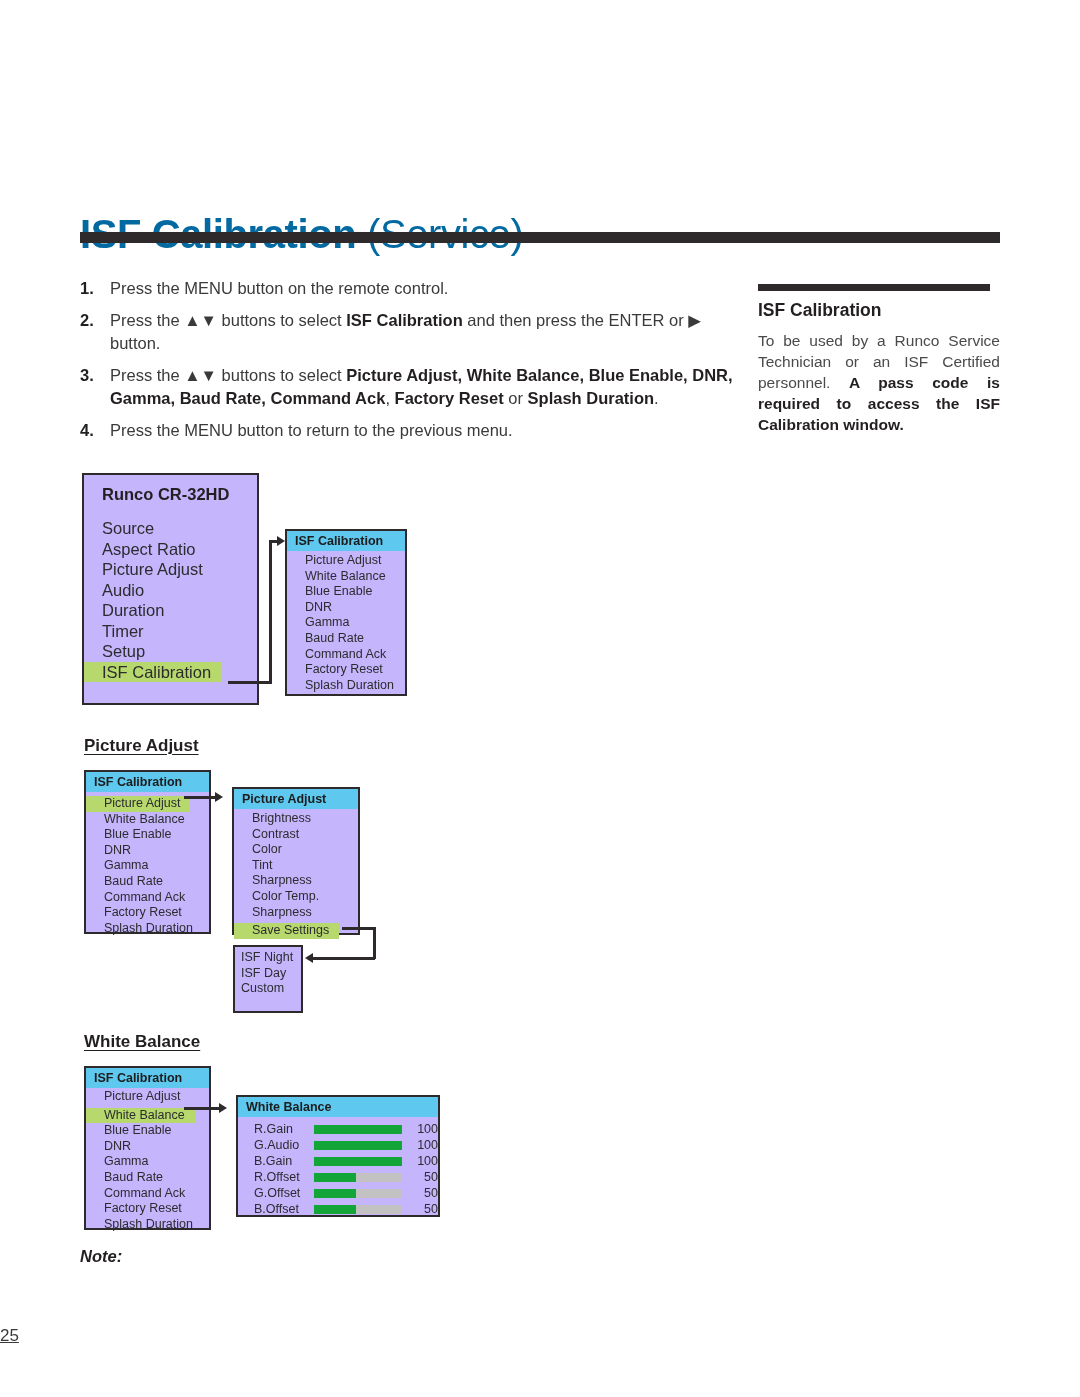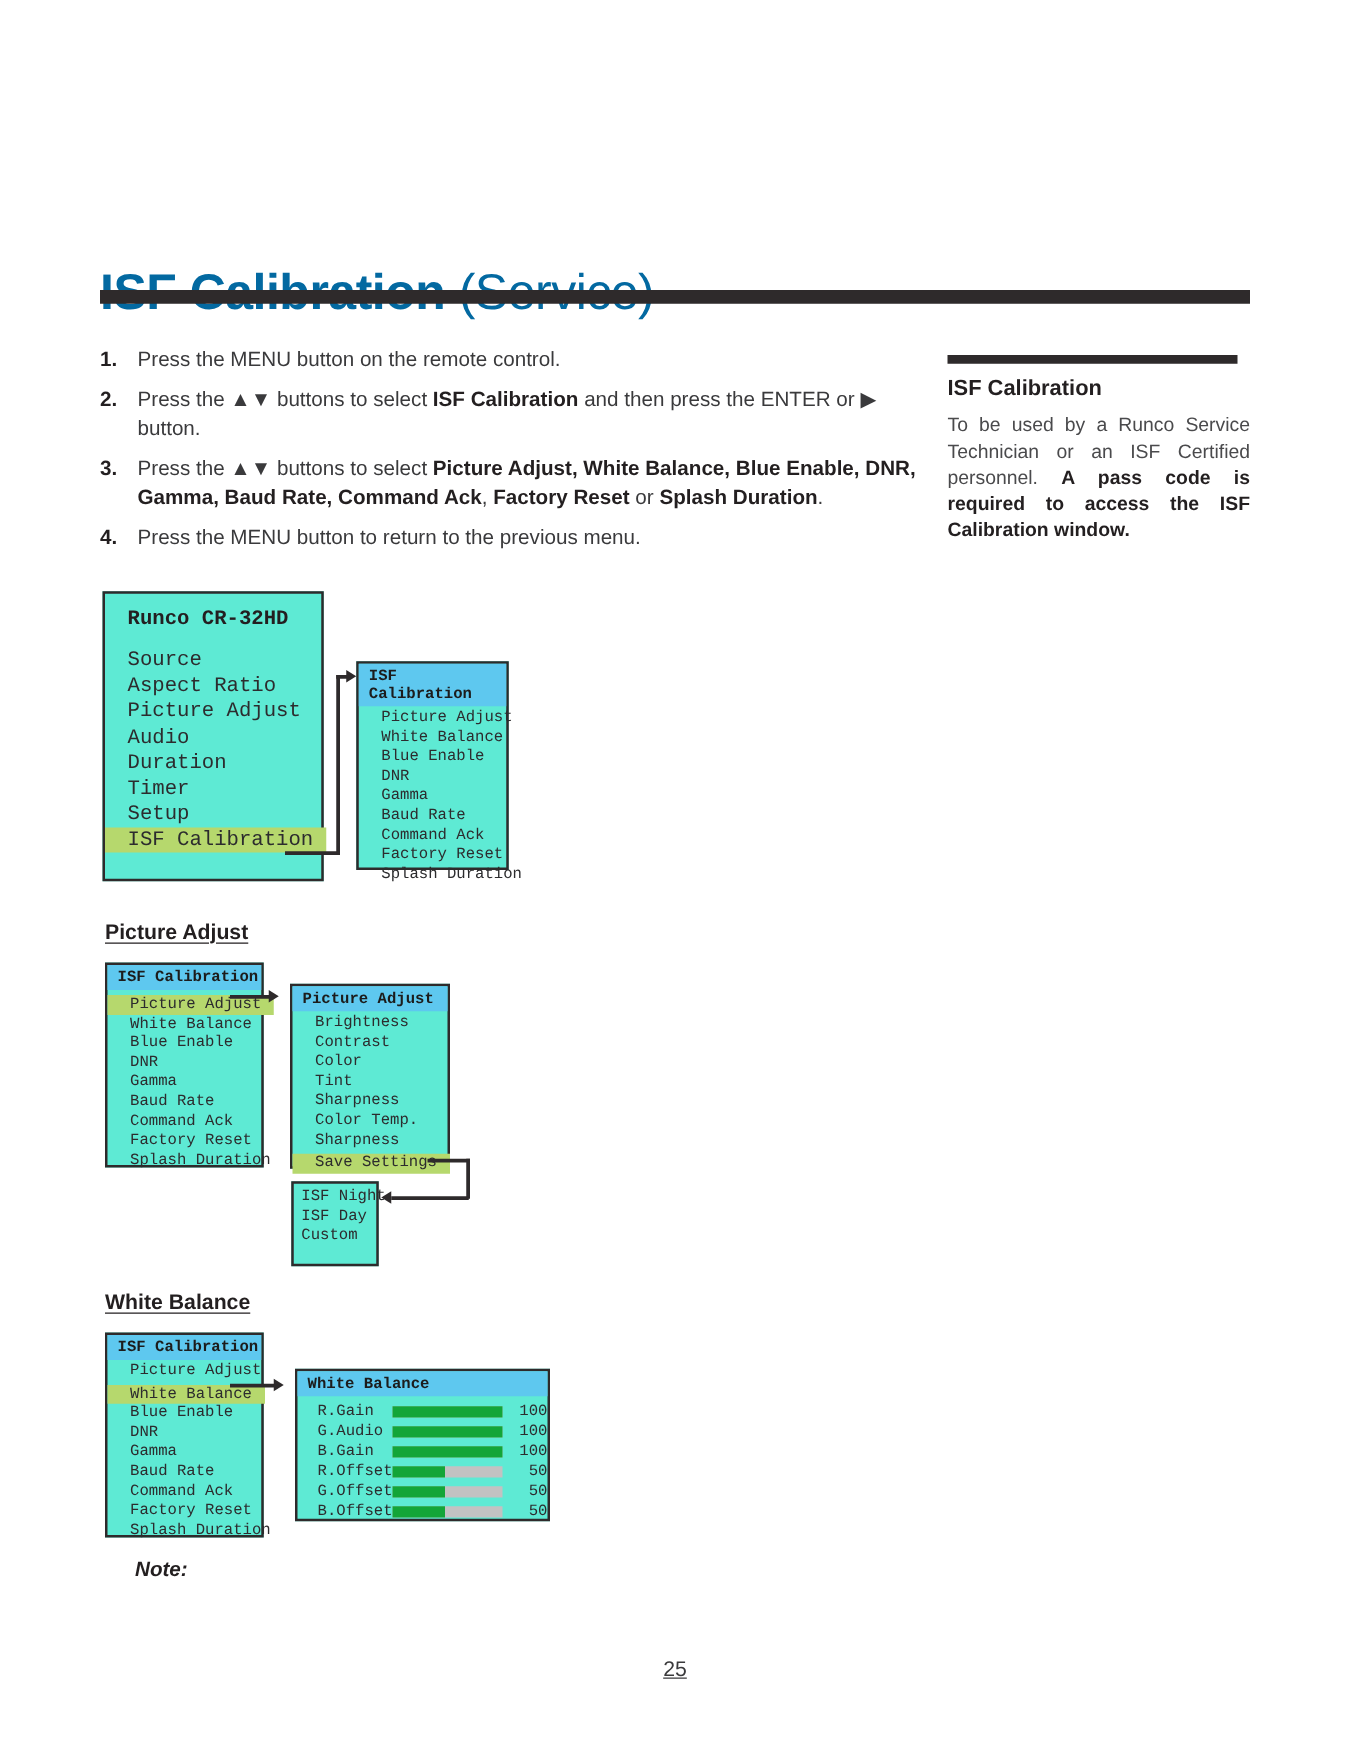--- a/index.html
+++ b/index.html
@@ -90,24 +90,23 @@
     font-size: 15.5px;
     line-height: 21px;
     text-align: justify;
     color: #4a4a4c;
   }
   .side-body b { color: #231f20; font-weight: bold; }
 
   
   .mbox {
     position: absolute;
-    background: #5eead4;
+    background: #c4b5fd;
     border: 2.5px solid #2e2a2b;
     box-sizing: border-box;
-    font-family: Liberation Mono, monospace;
   }
   .mbox-title-plain {
     font-weight: bold;
     font-size: 16.5px;
     padding: 10px 0 0 18px;
     color: #231f20;
   }
   .mbox-hdr {
     background: #5ec8ef;
     font-weight: bold;
@@ -192,21 +191,20 @@
     text-align: right;
     font-size: 12.5px;
   }
 
   
   .note {
     position: absolute;
     left: 80px;
     top: 1245px;
     width: 368px;
-    margin-left: 28px;
   }
   .note-label {
     font-weight: bold;
     font-style: italic;
     font-size: 16.5px;
     line-height: 22px;
     color: #231f20;
   }
   .note-body {
     font-style: italic;
@@ -215,21 +213,21 @@
     text-align: justify;
     color: #3a3a3c;
   }
 
   
   .folio {
     position: absolute;
     left: 0;
     top: 1326px;
     width: 1080px;
-    text-align: center;
+    text-align: left;
     font-size: 17px;
     color: #3a3a3c;
     text-decoration: underline;
   }
 </style>
 </head>
 <body>
 
 <div class="page-title">
   <span class="t-bold">ISF Calibration</span>

